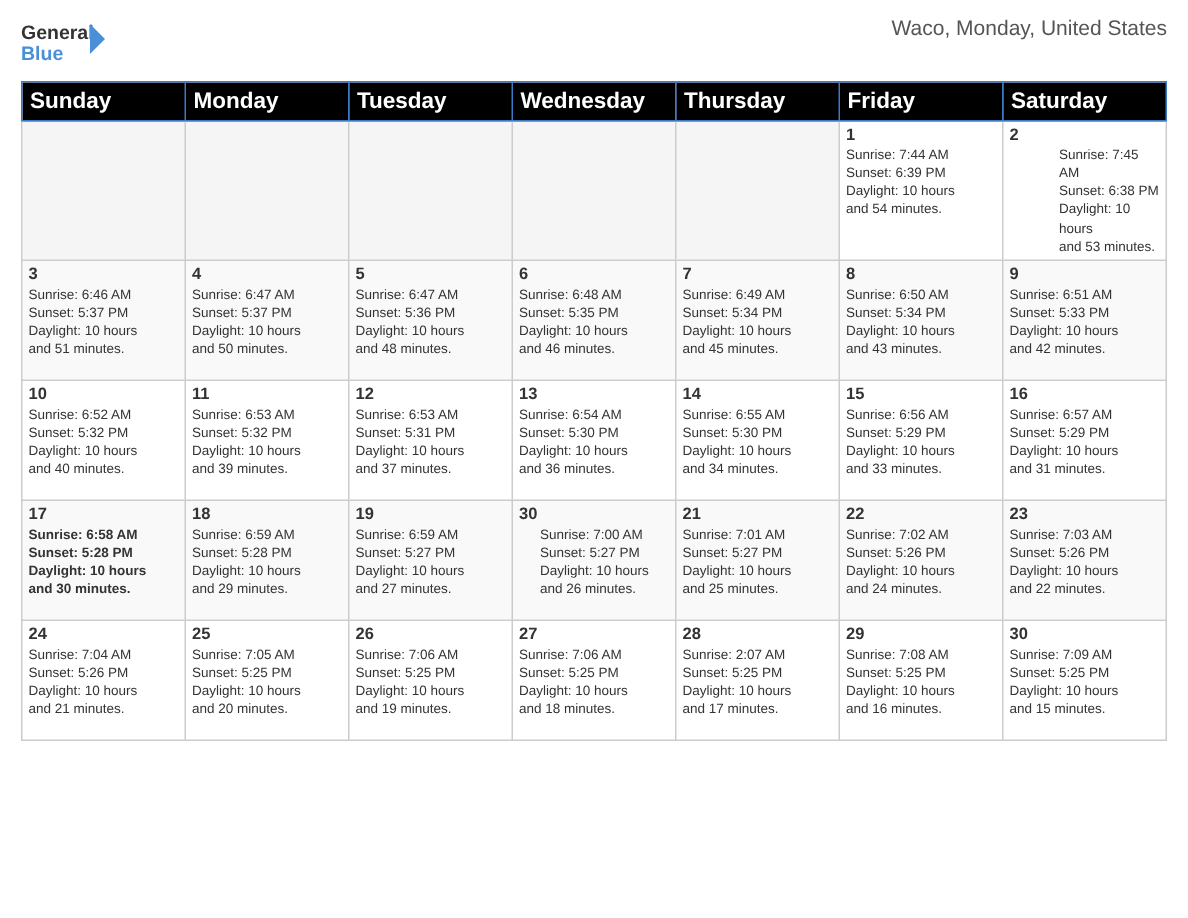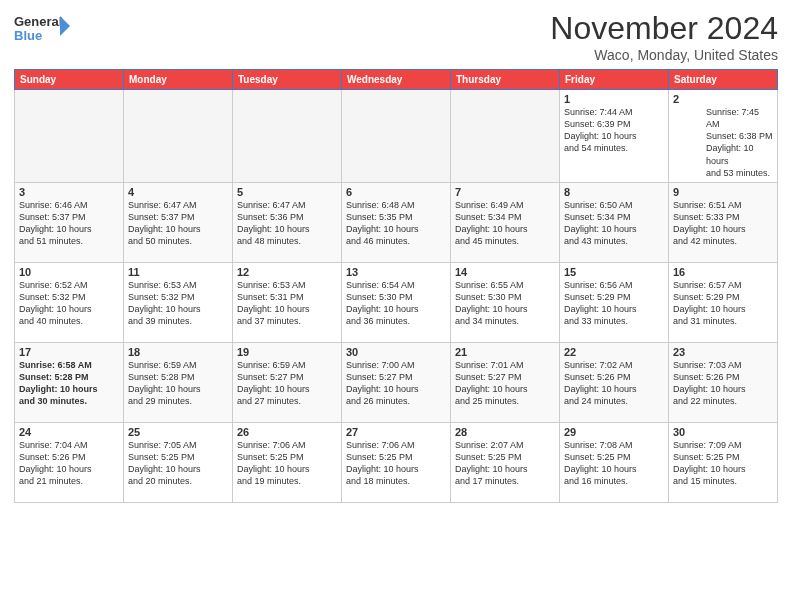--- a/index.html
+++ b/index.html
@@ -38,23 +38,23 @@
     .location {
       font-size: 14px;
       color: #555;
     }
     table {
       width: 100%;
       border-collapse: collapse;
       table-layout: fixed;
     }
     thead tr th {
-      background: #ef4444;
+      background: #000000;
       color: #fff;
-      font-size: 10px;
+      font-size: 15px;
       font-weight: bold;
       text-align: left;
       padding: 4px 5px;
       border: 1px solid #3a7bc8;
     }
     tbody tr td {
       border: 1px solid #ccc;
       vertical-align: top;
       padding: 3px 4px;
       font-size: 9.5px;
@@ -86,21 +86,20 @@
 <div class="page">
   <div class="header">
     <div class="logo">
   <svg width="56" height="38" viewBox="0 0 56 38" xmlns="http://www.w3.org/2000/svg">
     <text x="0" y="16" font-size="13" font-weight="bold" fill="#333" font-family="Arial">General</text>
     <text x="0" y="30" font-size="13" font-weight="bold" fill="#4a90d9" font-family="Arial">Blue</text>
     <polygon points="46,6 56,16 46,26" fill="#4a90d9"></polygon>
   </svg>
 </div>
     <div class="title-block">
-      <div class="month-title">November 2024</div>
       <div class="location">Waco, Monday, United States</div>
     </div>
   </div>
 
   <table>
     <thead>
       <tr>
       <th>Sunday</th>
           <th>Monday</th>
           <th>Tuesday</th>
@@ -251,21 +250,21 @@
           </td>
           <td>
             <span class="day-num">19</span>
             <div class="day-info" style="white-space: pre-line;">Sunrise: 6:59 AM
 Sunset: 5:27 PM
 Daylight: 10 hours
 and 27 minutes.</div>
           </td>
           <td>
             <span class="day-num">30</span>
-            <div class="day-info" style="white-space: pre-line;">Sunrise: 7:00 AM
+            <div class="day-info" style="white-space: pre-line; margin-left: 14px;">Sunrise: 7:00 AM
 Sunset: 5:27 PM
 Daylight: 10 hours
 and 26 minutes.</div>
           </td>
           <td>
             <span class="day-num">21</span>
             <div class="day-info" style="white-space: pre-line;">Sunrise: 7:01 AM
 Sunset: 5:27 PM
 Daylight: 10 hours
 and 25 minutes.</div>

